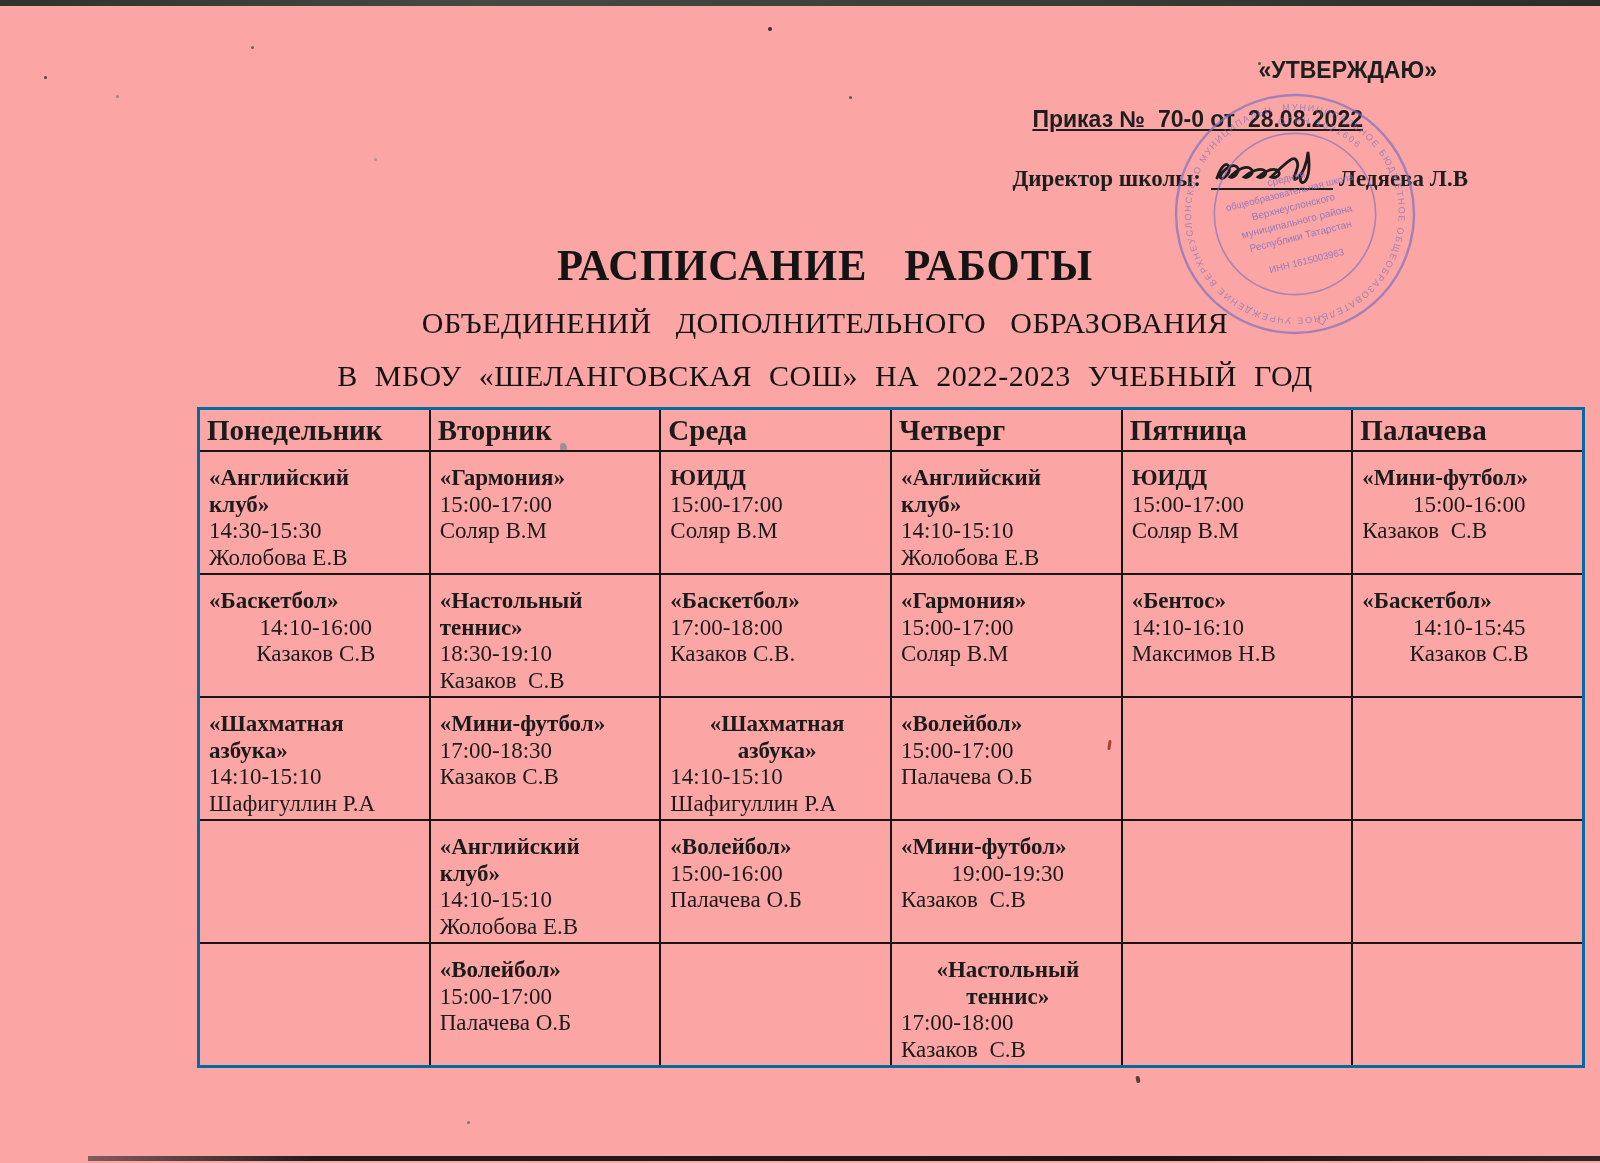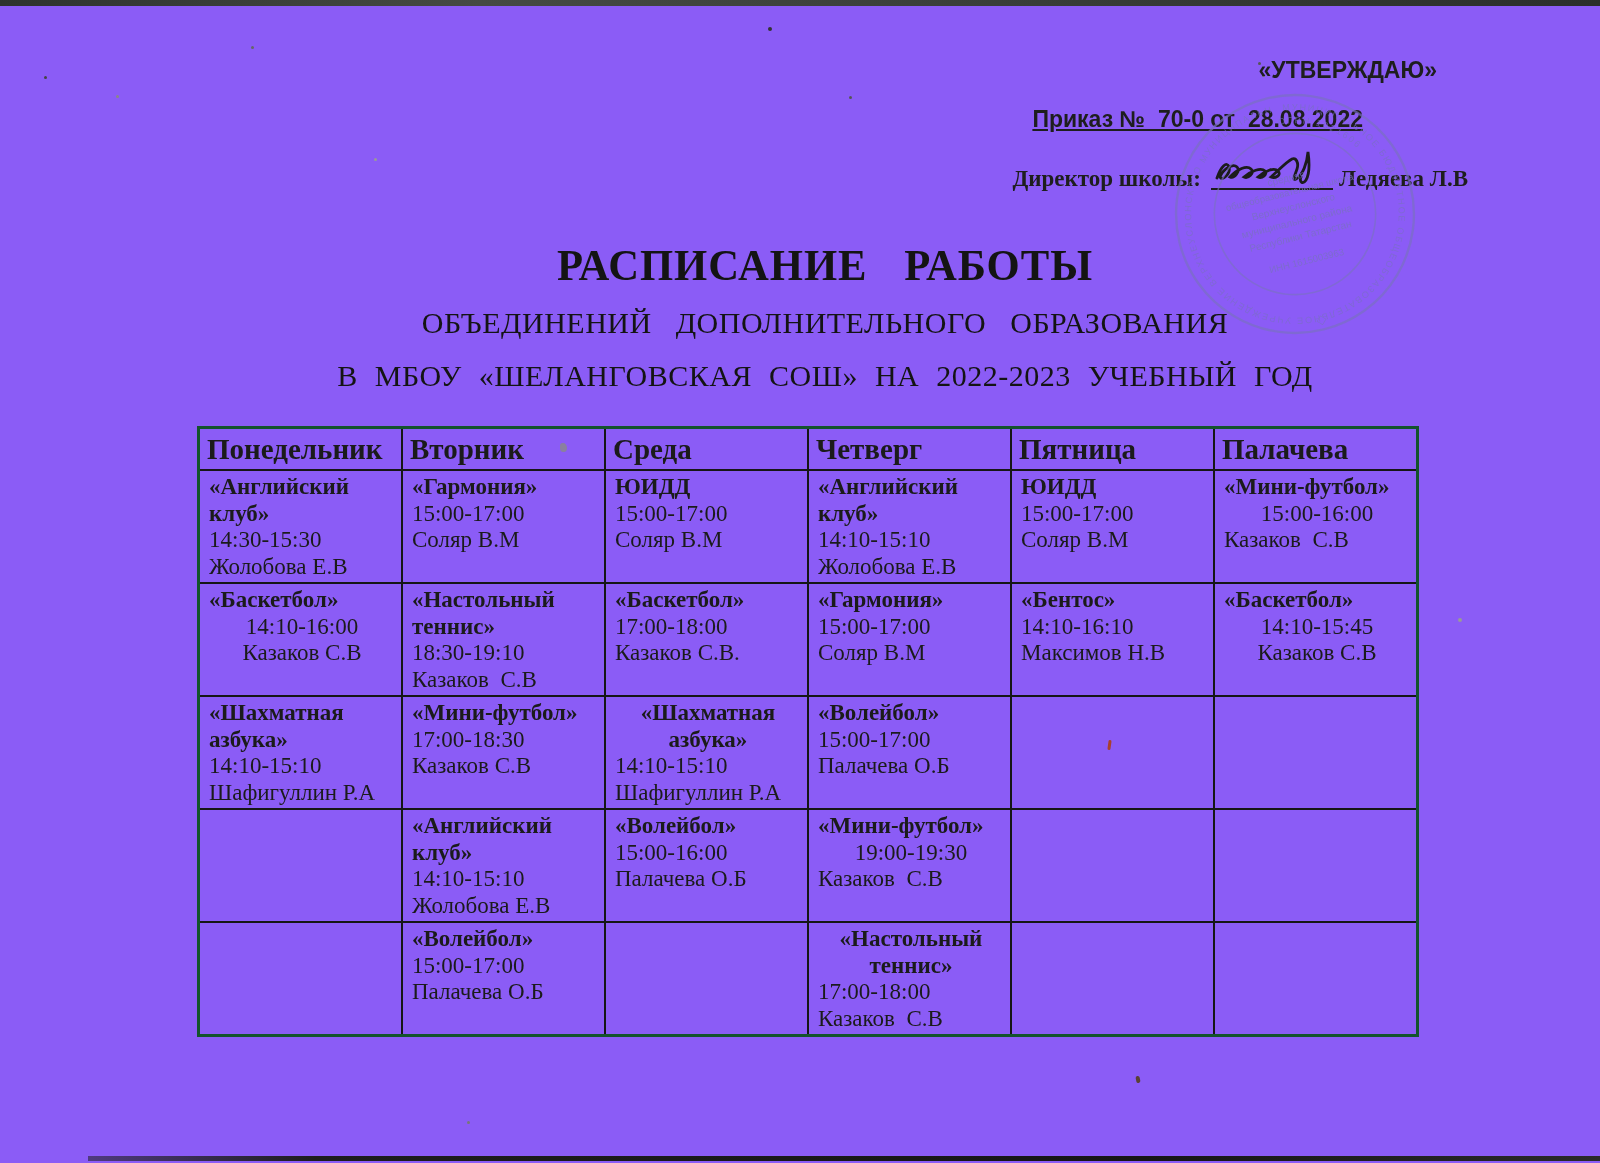--- a/index.html
+++ b/index.html
@@ -1,17 +1,17 @@
 <!DOCTYPE html>
 <html><head>
 <meta charset="utf-8">
 <style>
   html,body{margin:0;padding:0;}
   body{width:1600px;height:1163px;background:#e8e8e6;font-family:"Liberation Serif","DejaVu Serif",serif;}
-  .page{position:relative;width:1600px;height:1163px;background:#8b5cf6;overflow:hidden;color:#1b1b1b;}
+  .page{position:relative;width:1600px;height:1163px;background:#fca5a5;overflow:hidden;color:#1b1b1b;}
   .top-edge{position:absolute;left:0;top:0;width:1600px;height:6px;background:linear-gradient(90deg,#2e332e,#454a43 30%,#383d38 65%,#2b2f2b);}
   .bottom-edge{position:absolute;left:88px;right:0;top:1156px;height:5px;background:linear-gradient(90deg,rgba(30,30,30,.55),#1d1d1d 15%,#161616 70%,#2a2a2a);}
   .speck{position:absolute;border-radius:50%;}
 
   
   .approval{position:absolute;top:0;left:0;width:1600px;font-family:"Liberation Sans","DejaVu Sans",sans-serif;font-weight:700;font-size:23px;color:#1e1e1e;}
   .appr-line{position:absolute;white-space:pre;}
   .appr-1{top:57px;right:163px;}
   .appr-2{top:106px;right:237px;text-decoration:underline;}
   .appr-3{top:144px;right:132px;display:flex;align-items:flex-end;font-family:Liberation Serif, serif;}
@@ -22,24 +22,24 @@
   .stamp{position:absolute;left:1168px;top:88px;width:254px;height:252px;transform:rotate(-14deg);opacity:.8;pointer-events:none;}
   .stamp text{font-family:"Liberation Sans","DejaVu Sans",sans-serif;fill:#7a70c2;}
 
   
   .titles{position:absolute;left:40px;width:1570px;text-align:center;color:#141414;}
   .title-1{position:absolute;left:0;width:100%;top:240px;font-size:44px;font-weight:700;word-spacing:26px;letter-spacing:1px;transform:scaleX(.97);}
   .title-2{position:absolute;left:0;width:100%;top:306px;font-size:30px;word-spacing:16px;letter-spacing:.5px;}
   .title-3{position:absolute;left:0;width:100%;top:359px;font-size:30px;word-spacing:9px;letter-spacing:.5px;}
 
   
-  table.schedule{position:absolute;left:197px;top:407px;width:1222px;border-collapse:collapse;table-layout:fixed;border:3px solid #14532d;margin-top:19px;}
+  table.schedule{position:absolute;left:197px;top:407px;width:1388px;border-collapse:collapse;table-layout:fixed;border:3px solid #0369a1;}
   .schedule th,.schedule td{border:2px solid #161616;vertical-align:top;}
   .schedule th{width:16.66%;height:40px;font-size:29px;font-weight:700;text-align:left;padding:0 4px 0 7px;vertical-align:middle;}
-  .schedule td{height:104px;padding:3px 6px 2px 9px;}
+  .schedule td{height:104px;padding:13px 6px 2px 9px;}
   .cline{font-size:23px;line-height:26.5px;white-space:pre-wrap;}
   .cline.bold{font-weight:700;}
   .cline.center{text-align:center;}
 </style>
 </head>
 <body>
 
 <div class="page">
 
   <div class="top-edge"></div>

